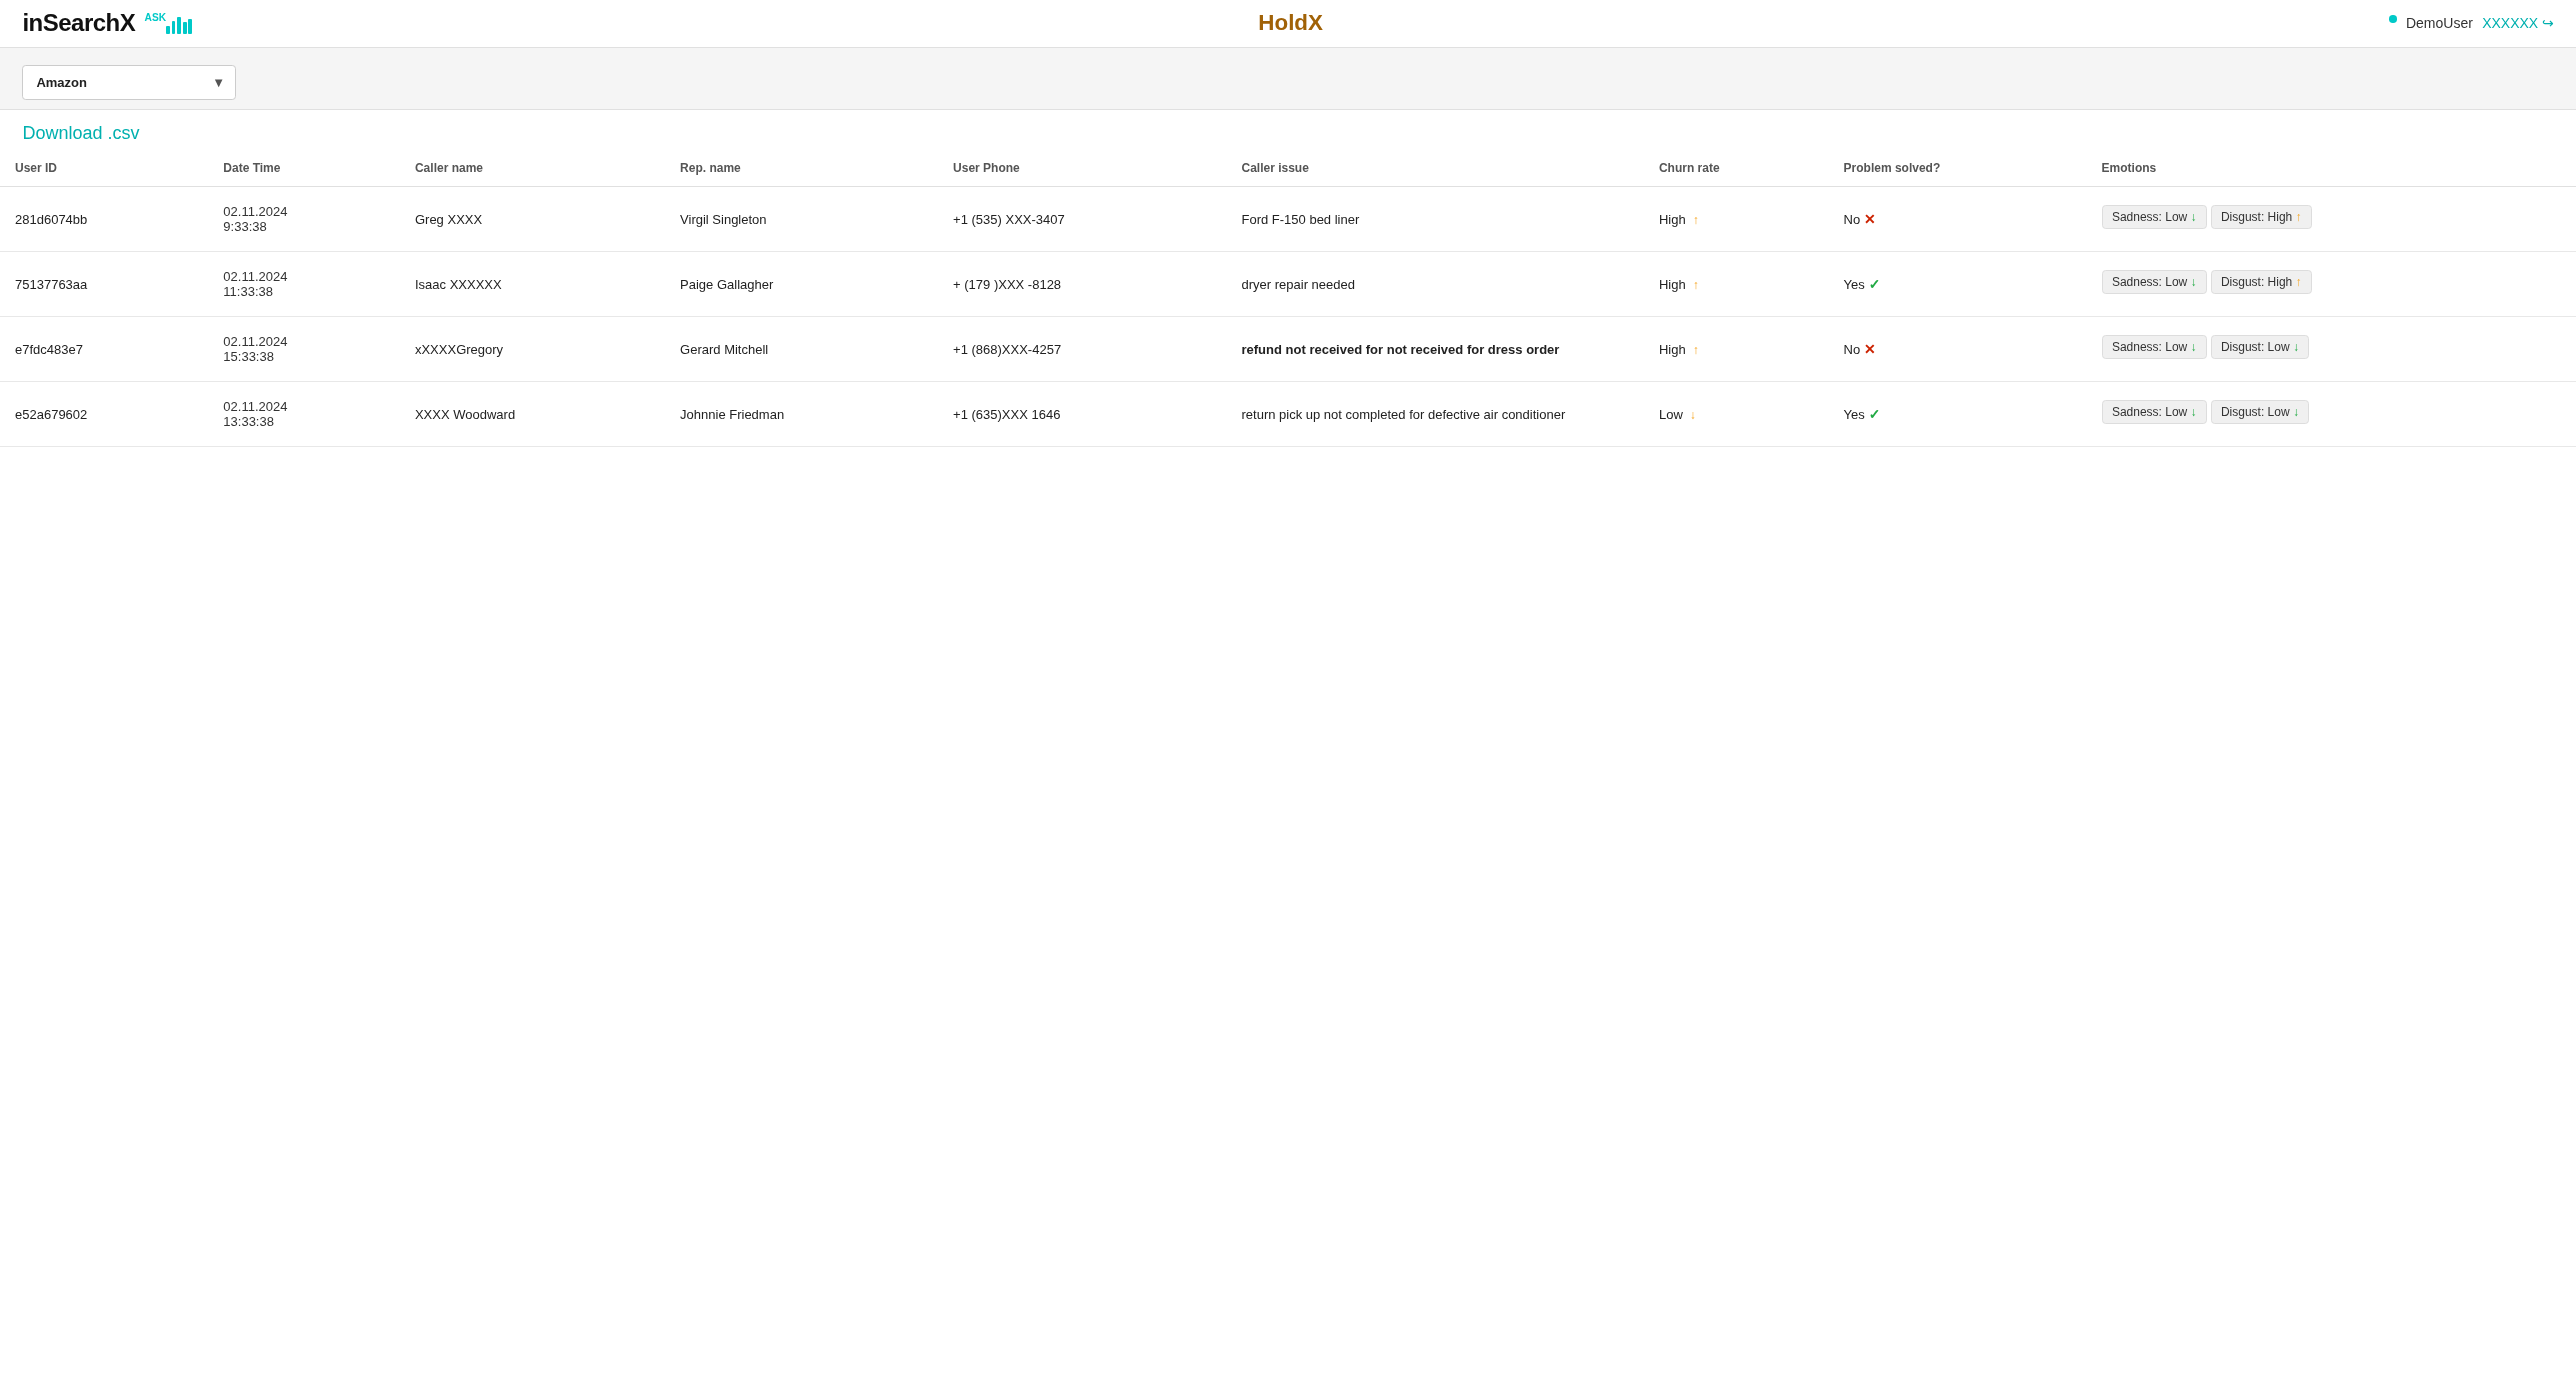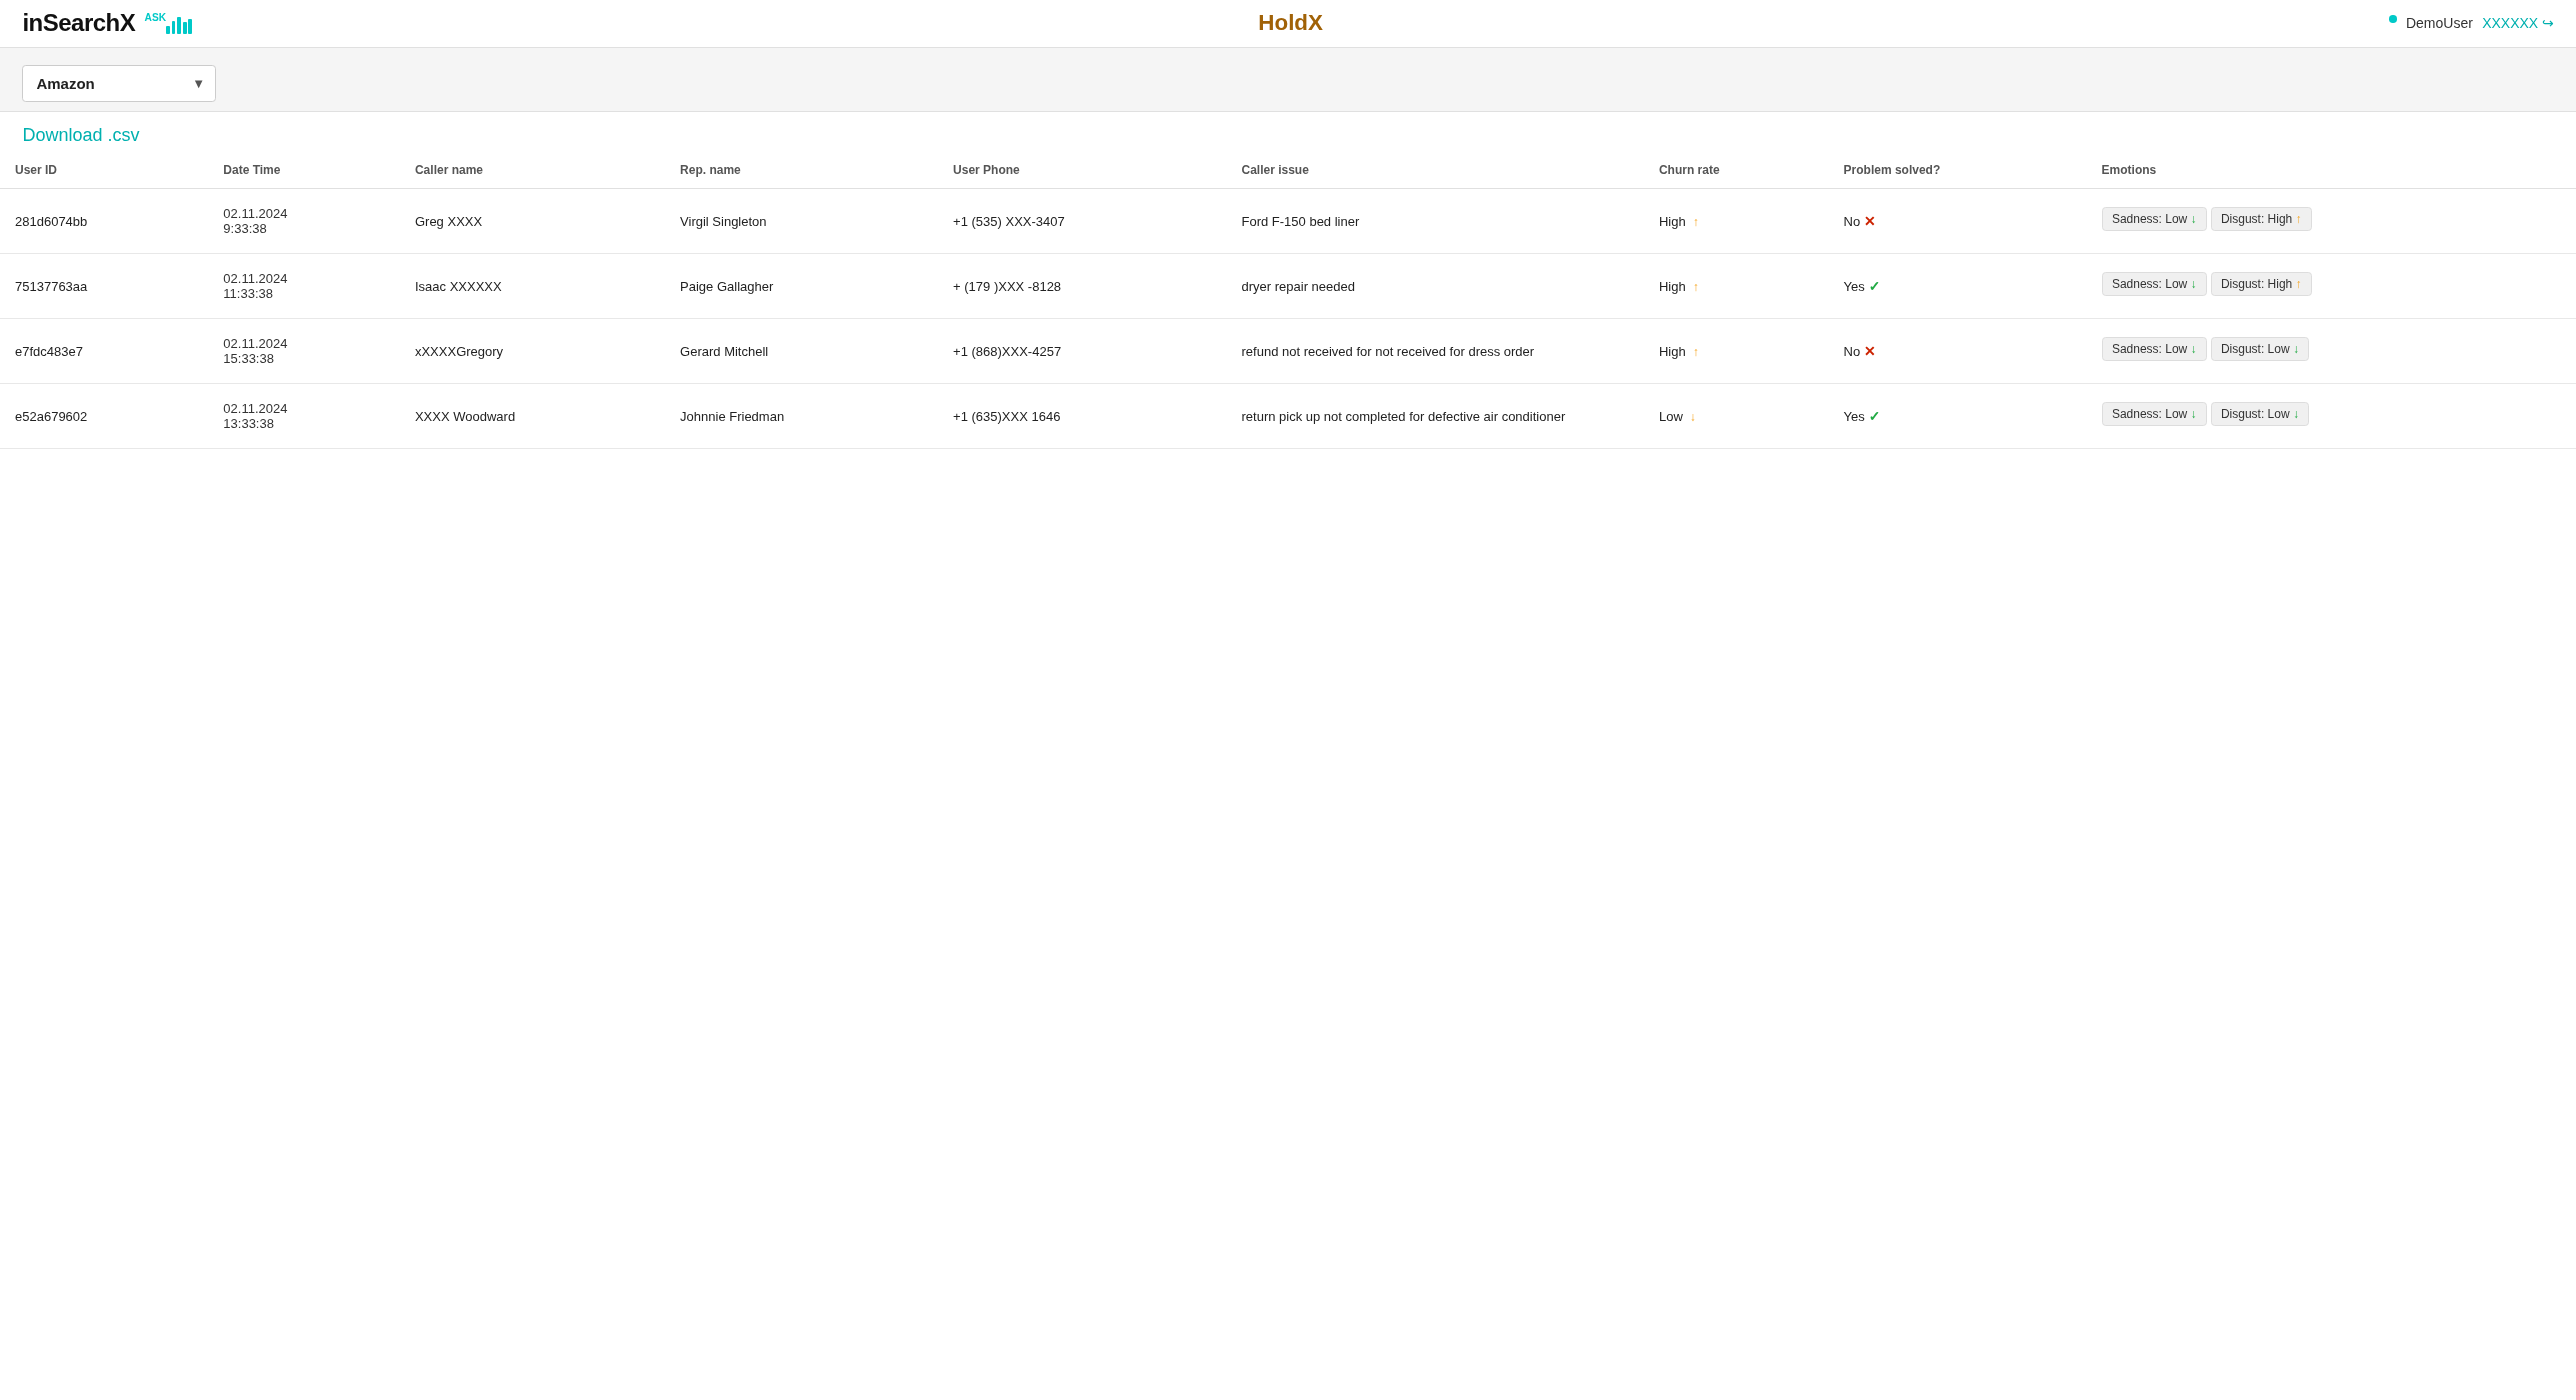--- a/index.html
+++ b/index.html
@@ -87,24 +87,24 @@
       position: relative;
       display: inline-block;
     }
     .select-wrapper select {
       appearance: none;
       -webkit-appearance: none;
       background: #fff;
       border: 0.9px solid #ccc;
       border-radius: 3.7px;
       padding: 9.3px 37px 9.3px 13px;
-      font-size: 15px;
+      font-size: 13px;
       font-weight: 600;
       color: #222;
-      width: 194px;
+      width: 214px;
       cursor: pointer;
     }
     .select-arrow {
       position: absolute;
       right: 11.2px;
       top: 50%;
       transform: translateY(-50%);
       pointer-events: none;
       font-size: 13px;
       color: #555;
@@ -268,21 +268,21 @@
             </div>
           </td>
         </tr>
         <tr>
           <td>e7fdc483e7</td>
           <td class="datetime-cell" style="white-space: pre-line;">02.11.2024
 15:33:38</td>
           <td>xXXXXGregory</td>
           <td>Gerard Mitchell</td>
           <td>+1 (868)XXX-4257</td>
-          <td style="max-width: 205px;">refund not received for not received for dress order</td>
+          <td style="max-width: 205px; font-weight: bold;">refund not received for not received for dress order</td>
           <td><span>High</span><span class="arrow-up" style="color: rgb(245, 166, 35);"> ↑</span></td>
           <td><span>No</span><span style="color: rgb(204, 34, 0); font-weight: bold; font-size: 14px;"> ✕</span></td>
           <td>
             <div class="emotions-cell">
               <span class="emotion-badge"><span>Sadness: Low</span><span style="color: rgb(34, 170, 68);"> ↓</span></span>
               <span class="emotion-badge"><span>Disgust: Low</span><span style="color: rgb(34, 170, 68);"> ↓</span></span>
             </div>
           </td>
         </tr>
         <tr>

